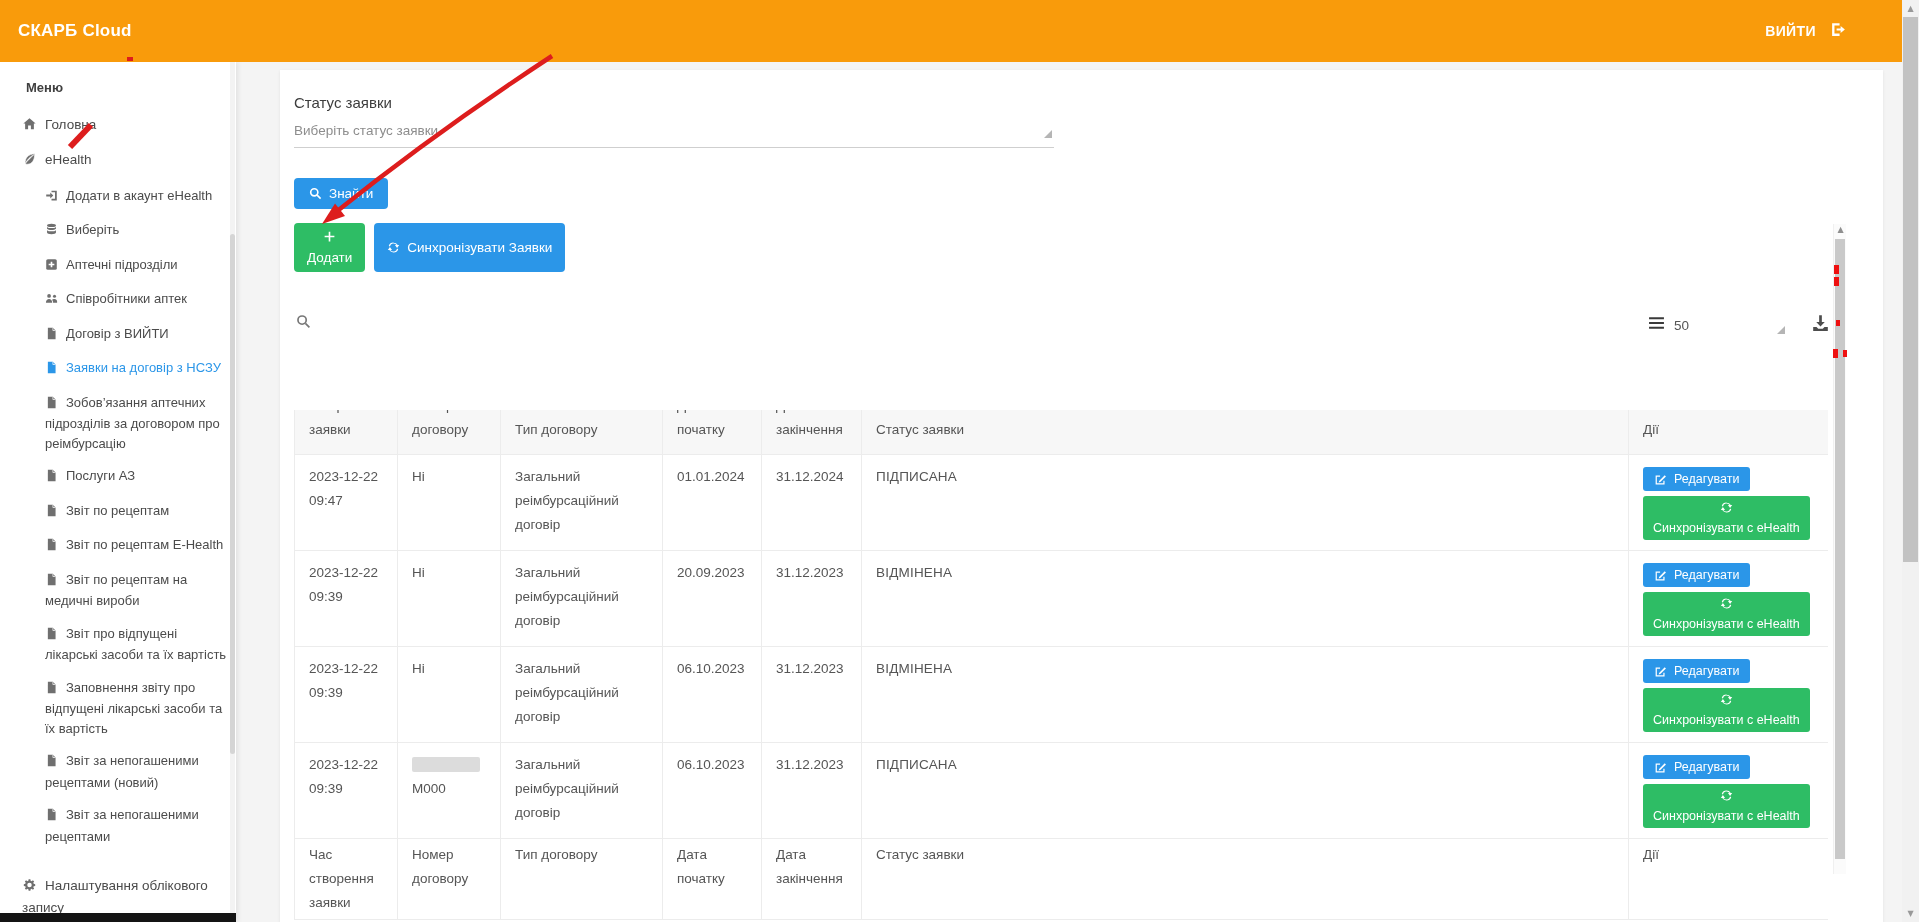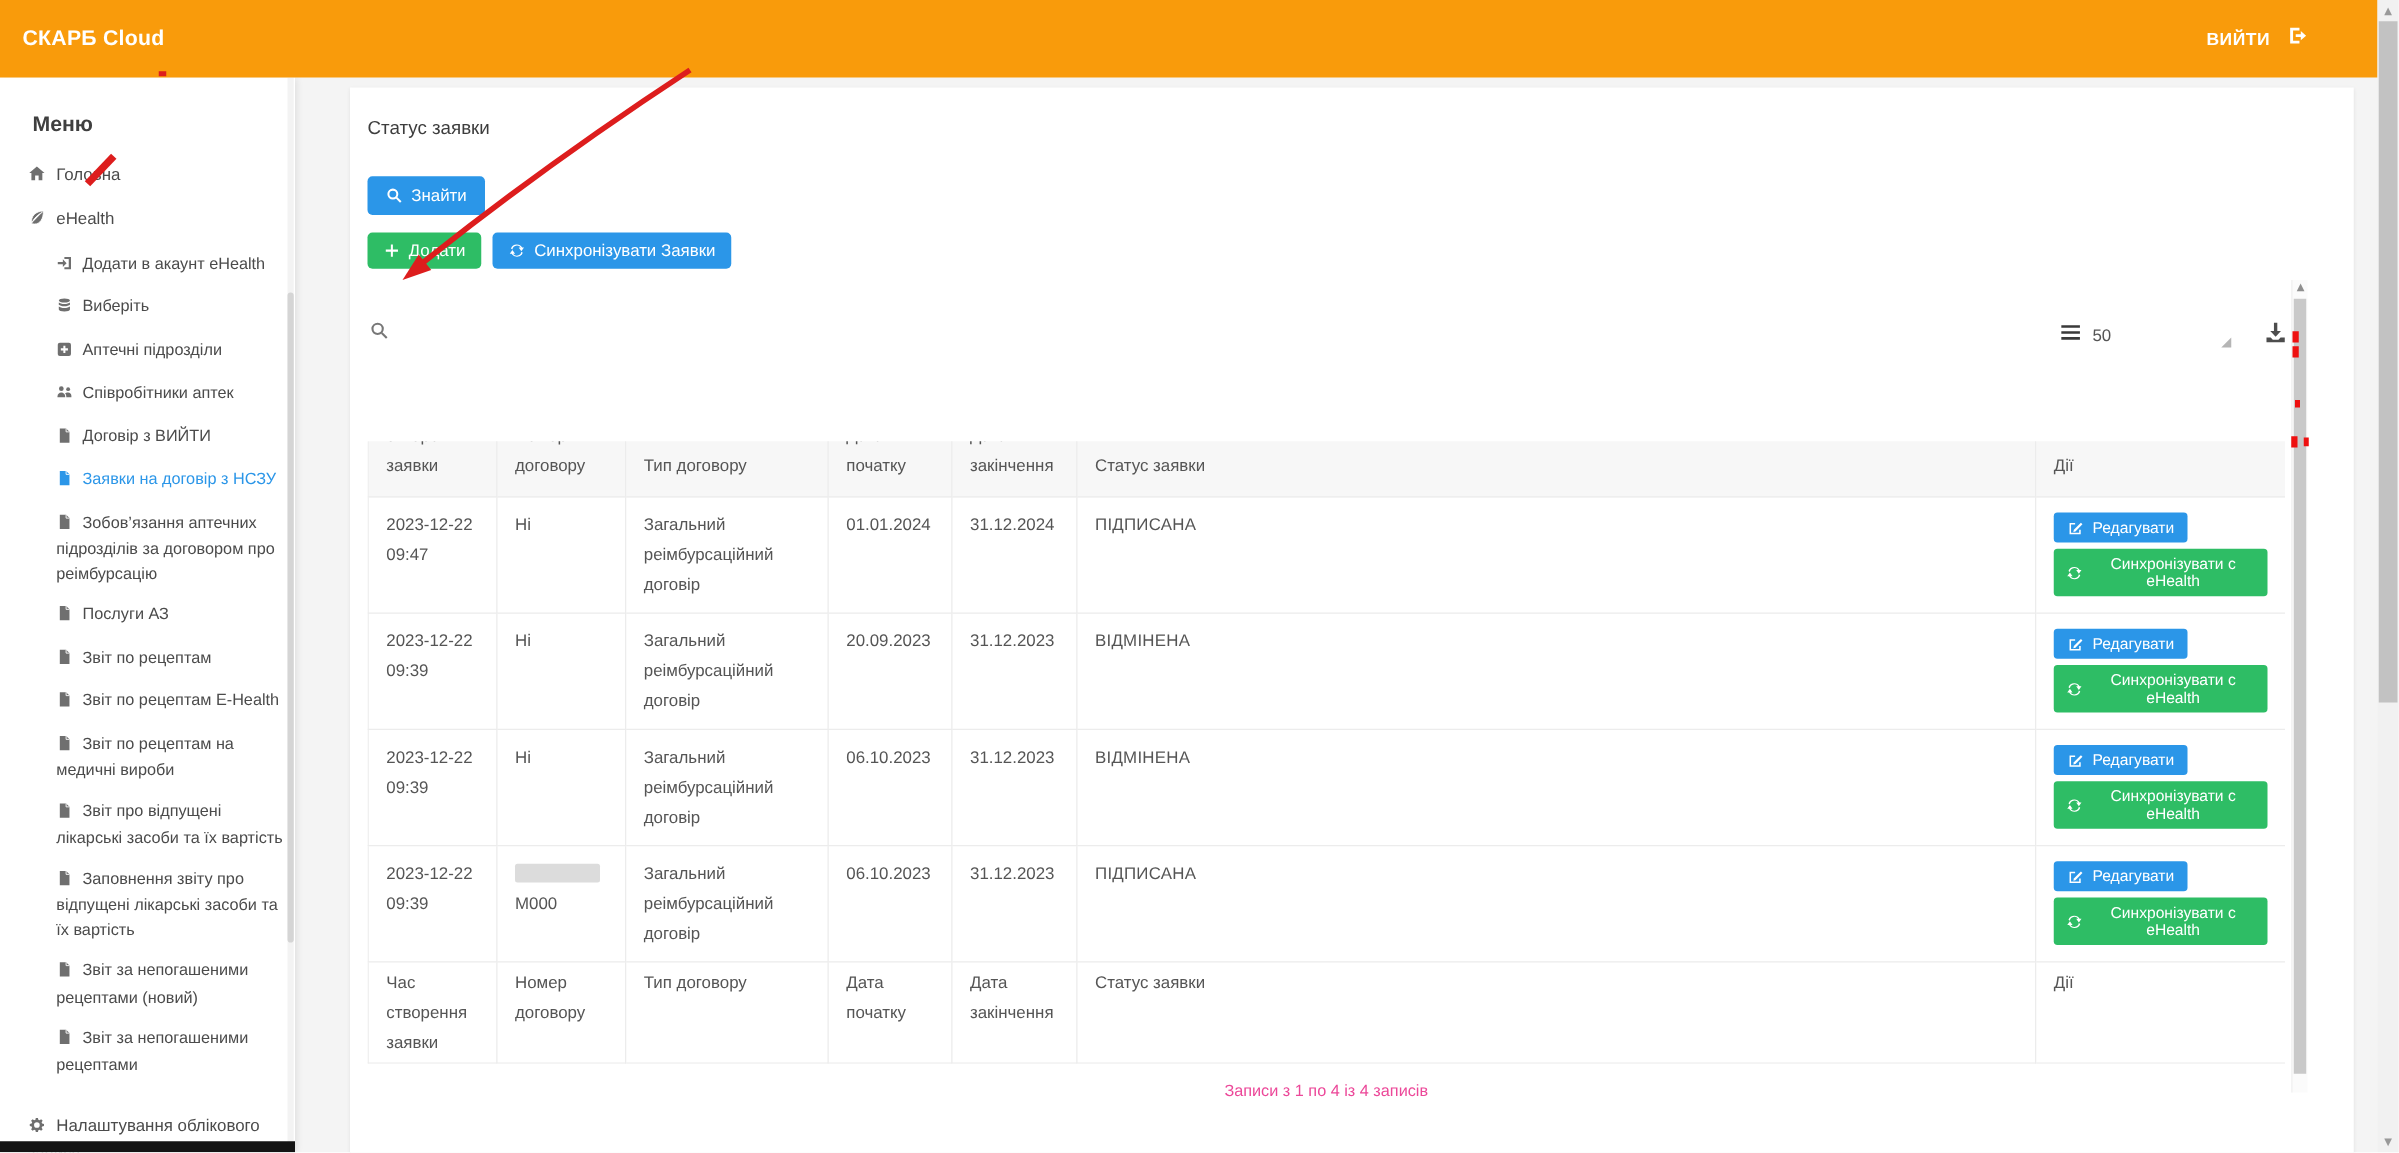--- a/index.html
+++ b/index.html
@@ -12,21 +12,21 @@
   .topbar { position:absolute; left:0; top:0; width:1902px; height:62px; background:var(--orange,#f99b0b);
             display:flex; align-items:center; justify-content:space-between; padding:0 55px 0 18px; z-index:10; }
   .logo { color:#fff; font-size:17px; font-weight:bold; letter-spacing:.2px; }
   .logout { display:flex; align-items:center; gap:14px; color:#fff; cursor:pointer;justify-content:space-between; }
   .logout .lbl { font-size:14px; font-weight:bold; letter-spacing:.4px; }
   .logout .icon svg { width:17px; height:17px; }
 
   
   .sidebar { position:absolute; left:0; top:62px; width:236px; bottom:0; background:#fff;
              box-shadow:2px 0 5px rgba(0,0,0,.08); z-index:5; overflow:hidden; }
-  .menu-title { font-size:17px; font-weight:bold; color:#3f3f3f; margin:28px 0 20px 26px; }
+  .menu-title { font-size:13px; font-weight:bold; color:#3f3f3f; margin:18px 0 20px 26px; }
   .side-item { position:relative; font-size:13px; color:#4b4b4b; line-height:1.5; margin-bottom:13px; cursor:pointer; }
   .side-item.lvl0 { padding-left:22px; padding-right:2px; font-size:13.5px; }
   .side-item.lvl1 { padding-left:45px; padding-right:8px; }
   .side-item.gap { margin-top:30px; }
   .side-item .icon { display:inline-block; margin-right:8px; color:#6f6f6f; vertical-align:-2px; }
   .side-item .icon svg { width:13px; height:13px; }
   .side-item.lvl0 .icon svg { width:15px; height:14px; }
   .side-item.active, .side-item.active .icon { color:var(--blue,#2b96e8); }
   .side-scroll-track { position:absolute; right:1px; top:0; bottom:0; width:5px; background:#f3f3f3; }
   .side-scroll-thumb { position:absolute; right:1px; top:172px; width:5px; height:520px; background:#d5d5d5; border-radius:3px; }
@@ -40,21 +40,21 @@
                    padding-bottom:8px; cursor:pointer; }
   .status-select .ph { font-size:13.5px; color:#8d8d8d; }
   .grip { width:0; height:0; border-left:8px solid transparent; border-bottom:8px solid #b5b5b5; }
   .status-select .grip { position:absolute; right:2px; bottom:9px; }
 
   .btn { display:inline-flex; align-items:center; gap:7px; color:#fff; border:none; border-radius:4px;
          font-family:inherit; font-size:13.5px; cursor:pointer; }
   .btn .icon { display:inline-flex; }
   .btn .icon svg { width:13px; height:13px; }
   .btn-blue { background:var(--blue,#2b96e8); }
-  .btn-green { background:var(--green,#2ebd65); }
+  .btn-green { background:var(--green,#2ebd65);flex-direction:column; }
   .find-btn { margin-top:30px; padding:8px 15px; }
   .btn-row { margin-top:14px; display:flex; gap:9px; }
   .btn-row .btn { padding:7px 13px; }
 
   .filter-row { position:relative; margin-top:42px; height:22px; }
   .search-ico { position:absolute; left:2px; top:0; color:#777; cursor:pointer; }
   .search-ico svg { width:15px; height:15px; }
   .right-cluster { position:absolute; right:53px; top:0; display:flex; align-items:center; }
   .list-ico { color:#3a3a3a; cursor:pointer; }
   .list-ico svg { width:17px; height:15px; }
@@ -187,20 +187,24 @@
             </svg></span><span class="lbl">Налаштування облікового запису</span></div>
       </nav>
     <div class="side-scroll-track"></div>
     <div class="side-scroll-thumb"></div>
     <div class="side-bottom-bar"></div>
   </aside>
 
   <section class="card">
     <div class="status-label">Статус заявки</div>
 
+    <div class="status-select">
+      <span class="ph">Виберіть статус заявки</span>
+      <span class="grip"></span>
+    </div>
 
     <button class="btn btn-blue find-btn">
       <span class="icon">
           <svg viewBox="0 0 16 16">
             <circle cx="6.5" cy="6.5" r="4.4" fill="none" stroke="currentColor" stroke-width="2"></circle>
             <path d="M10 10 14.3 14.3" stroke="currentColor" stroke-width="2"></path>
           </svg>
         </span>
       <span>Знайти</span>
     </button>

